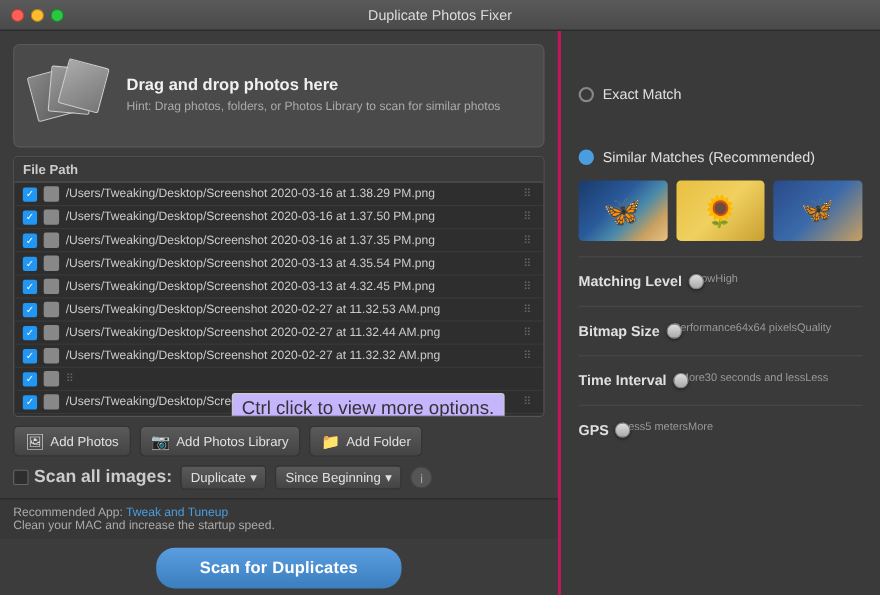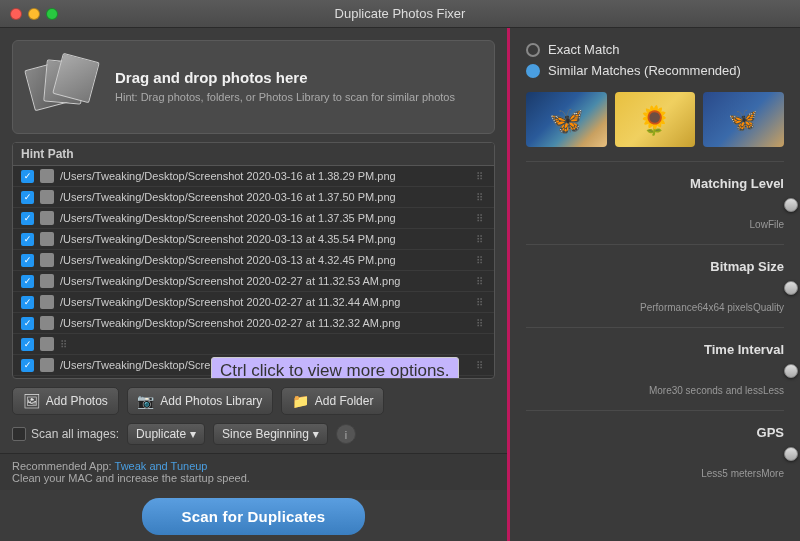--- a/index.html
+++ b/index.html
@@ -241,21 +241,22 @@
     .scan-row {
       display: flex;
       align-items: center;
       gap: 8px;
     }
     .scan-checkbox {
       display: flex;
       align-items: center;
       gap: 5px;
       color: #ccc;
-      font-size: 12px;
+      font-size: 16px;
+      font-weight: bold;
     }
     .checkbox-box {
       width: 14px; height: 14px;
       background: #2e2e2e;
       border: 1px solid #666;
       border-radius: 2px;
     }
     .scan-select {
       background: linear-gradient(180deg, #5a5a5a 0%, #444 100%);
       border: 1px solid #333;
@@ -329,20 +330,21 @@
       display: flex;
       flex-direction: column;
       gap: 6px;
     }
     .match-option {
       display: flex;
       align-items: center;
       gap: 8px;
       font-size: 13px;
       color: #e0e0e0;
+      margin-top: 36px;
     }
     .radio-btn {
       width: 14px; height: 14px;
       border-radius: 50%;
       border: 2px solid #888;
       background: transparent;
       flex-shrink: 0;
     }
     .radio-btn.selected {
       border-color: #4a9ee0;
@@ -394,23 +396,22 @@
       content: '🦋';
       position: absolute;
       top: 50%; left: 50%;
       transform: translate(-50%, -50%);
       font-size: 24px;
     }
 
     
     .slider-section {
       display: flex;
-      flex-direction: column;
+      flex-direction: row;
       gap: 6px;
-      align-items: flex-end;
     }
     .slider-label {
       font-size: 13px;
       font-weight: 600;
       color: #e0e0e0;
     }
     .slider-track-row {
       position: relative;
       height: 16px;
       display: flex;
@@ -486,21 +487,21 @@
         </div>
       </div>
       <div class="drop-zone-text">
         <h3>Drag and drop photos here</h3>
         <p>Hint: Drag photos, folders, or Photos Library to scan for similar photos</p>
       </div>
     </div>
 
     <div class="file-list-container">
       <div class="file-list-header">
-        <span>Hint Path</span>
+        <span>File Path</span>
       </div>
       <div class="file-list-scroll">
 
       <div class="file-row">
             <div class="file-checkbox">✓</div>
             <div class="file-icon"></div>
             <span class="file-path">/Users/Tweaking/Desktop/Screenshot 2020-03-16 at 1.38.29 PM.png</span>
             <span class="file-drag-handle">⠿</span>
           </div>
           <div class="file-row">
@@ -644,21 +645,21 @@
             <div class="slider-dot"></div>
             <div class="slider-dot"></div>
             <div class="slider-dot"></div>
             <div class="slider-dot"></div>
           </div>
           <div class="slider-thumb" style="left: 55%;"></div>
         </div>
       </div>
       <div class="slider-labels">
         <span>Low</span>
-        <span>File</span>
+        <span>High</span>
       </div>
     </div>
 
     <div class="divider"></div>
 
     <div class="slider-section">
       <span class="slider-label">Bitmap Size</span>
       <div class="slider-track-row">
         <div class="slider-track">
           <div class="slider-dots">

